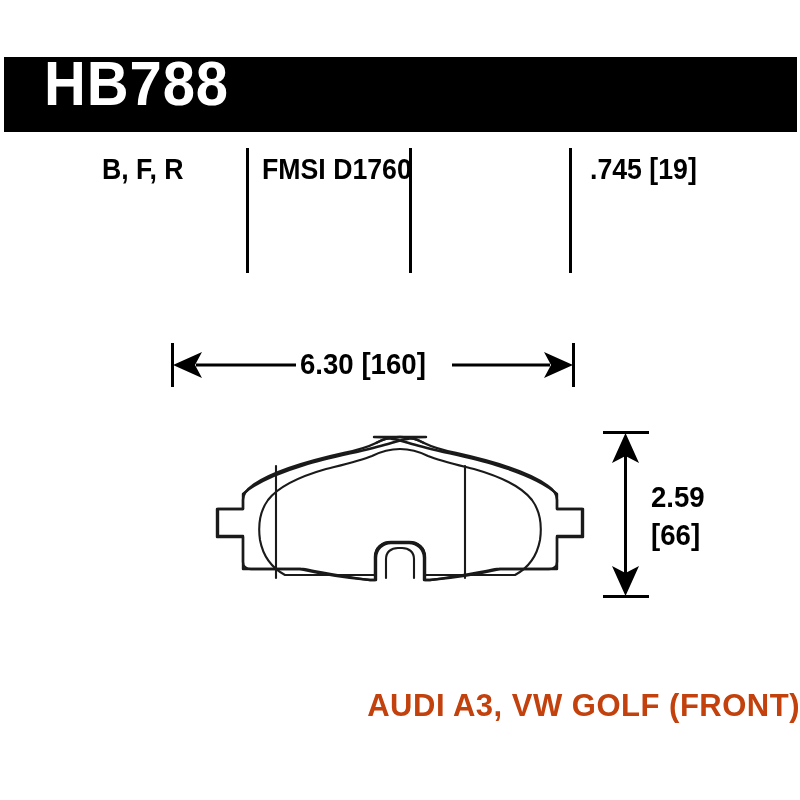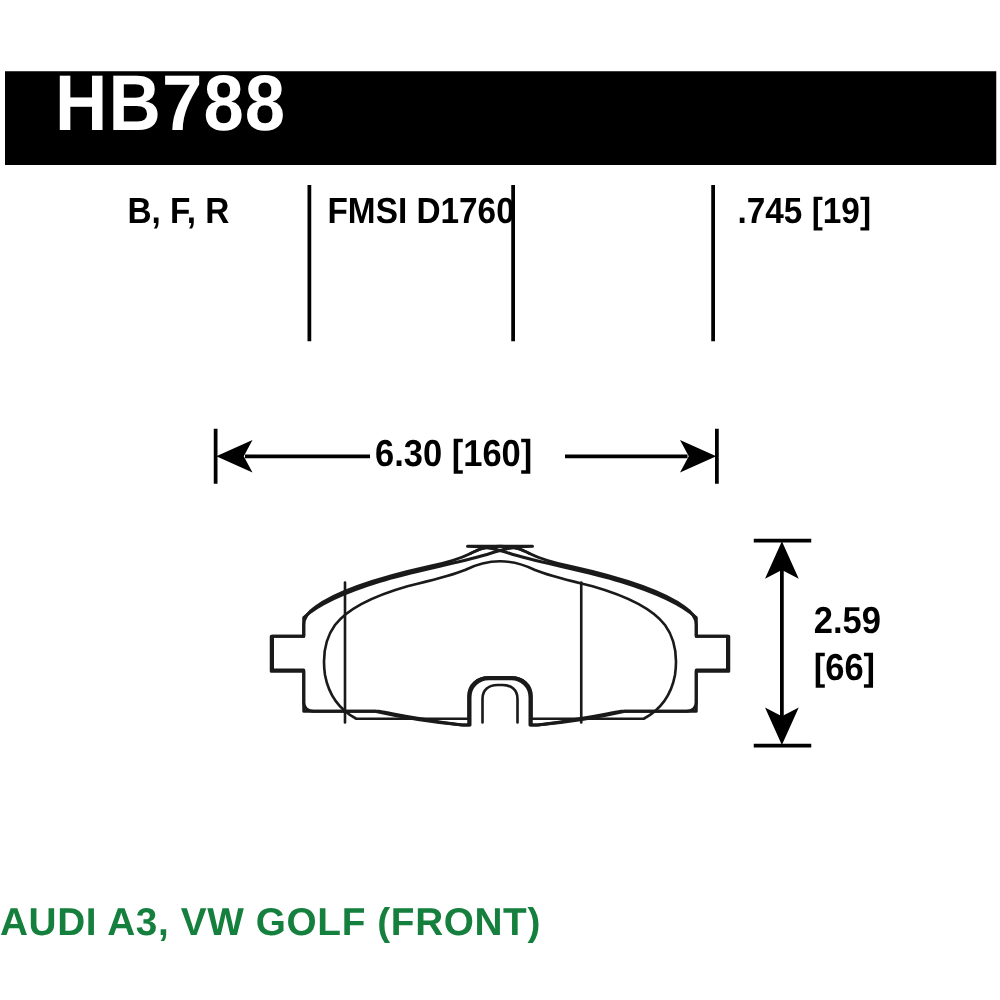--- a/index.html
+++ b/index.html
@@ -102,29 +102,28 @@
     transform-origin: left center;
   }
   .dim-v-text span { display: block; }
 
   
   .caption {
     position: absolute;
     left: 0;
     top: 690px;
     width: 800px;
-    text-align: left;
+    text-align: right;
     font-size: 31px;
     font-weight: bold;
-    color: #15803d;
+    color: #c2410c;
     font-family: "Liberation Sans Narrow", "Liberation Sans", sans-serif;
     letter-spacing: 0.5px;
     line-height: 1;
     white-space: nowrap;
-    margin-top: 32px;
   }
 
   
   #vector {
     position: absolute;
     left: 0;
     top: 0;
     width: 800px;
     height: 800px;
     pointer-events: none;

